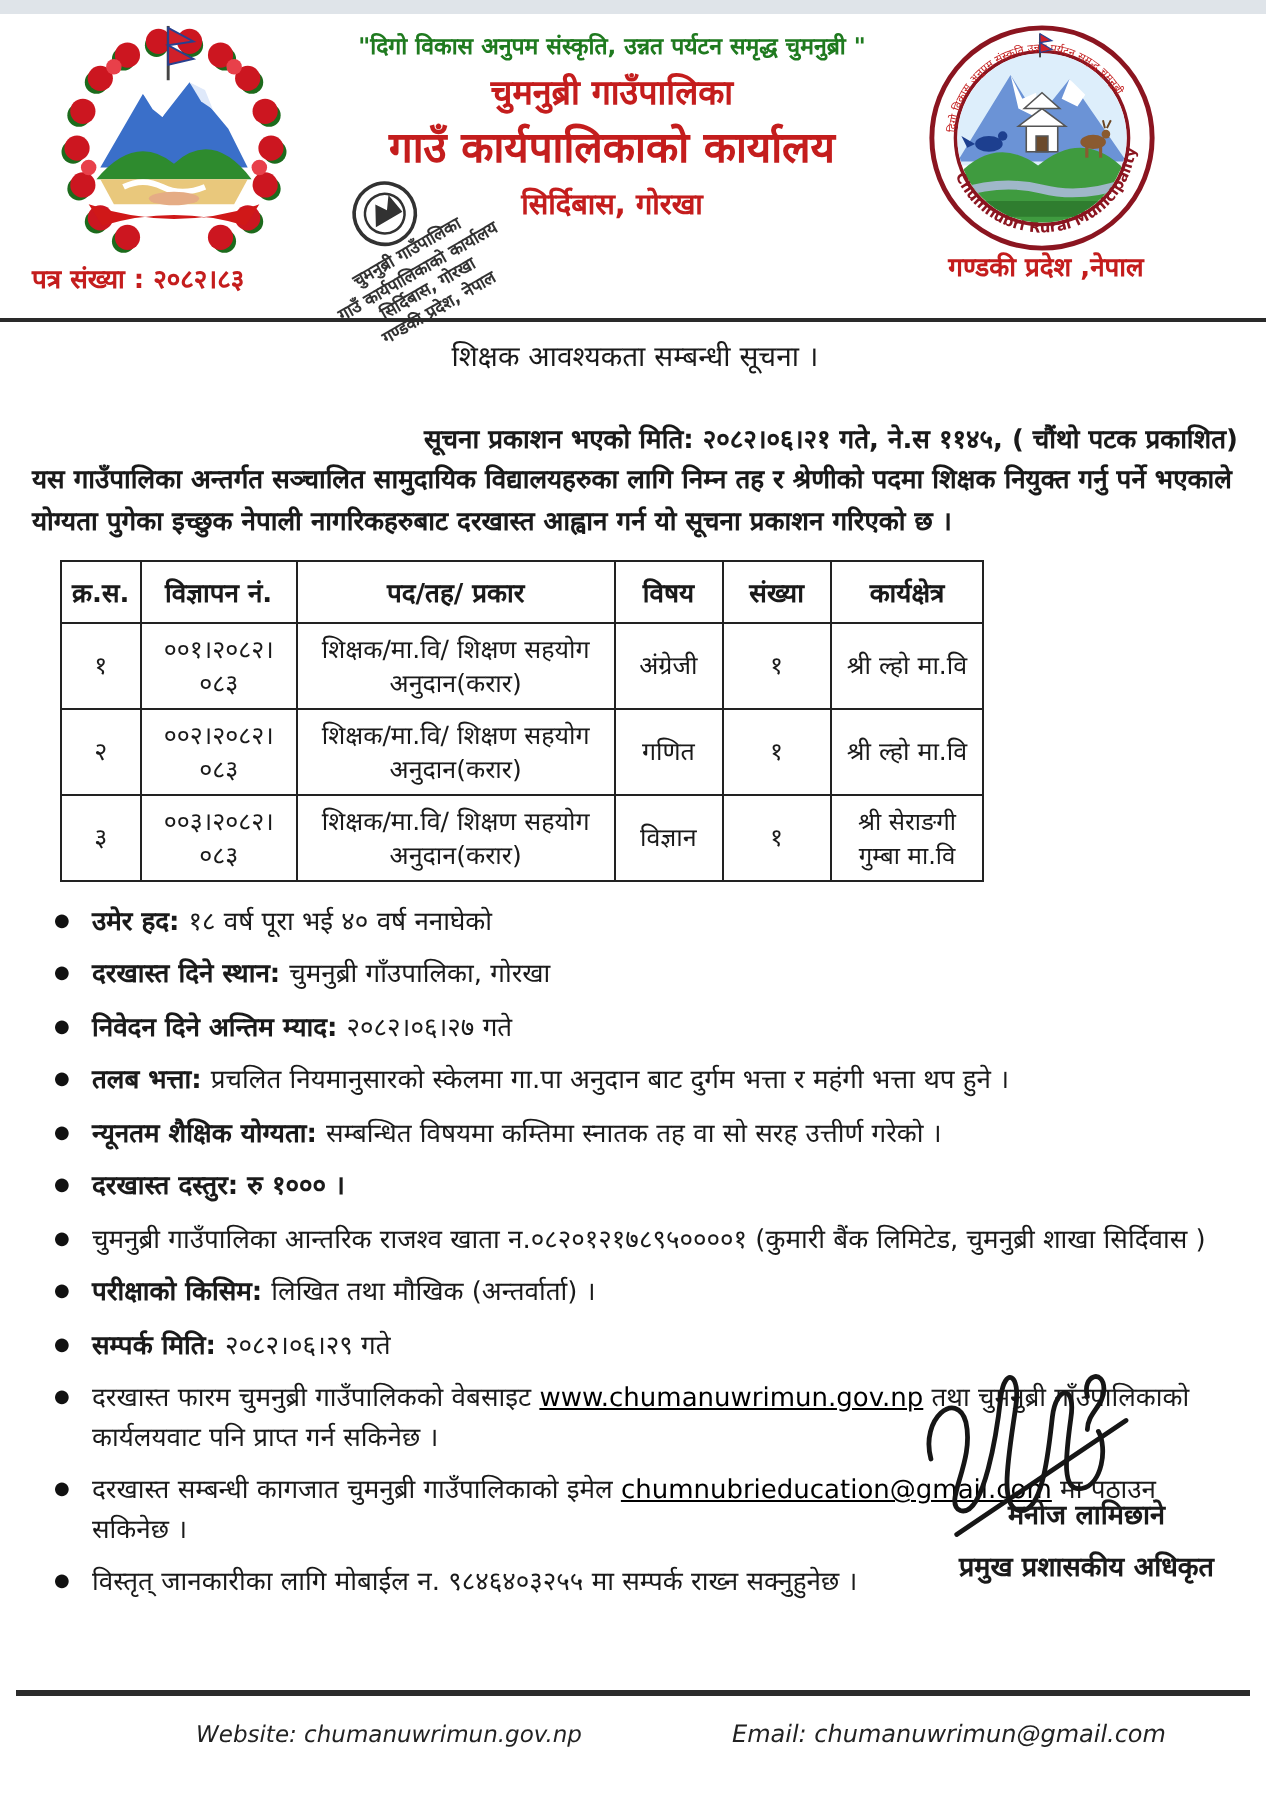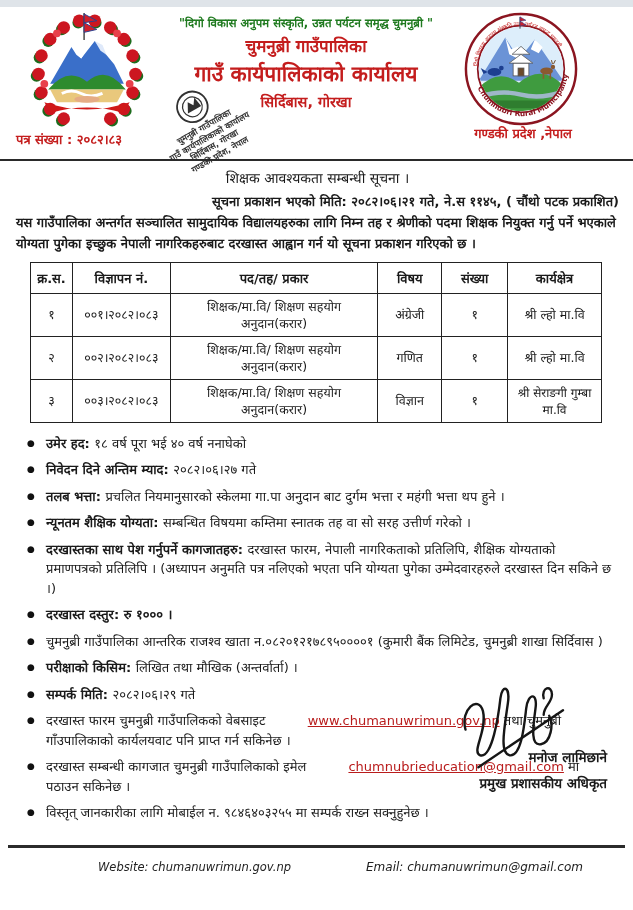--- a/index.html
+++ b/index.html
@@ -19,38 +19,38 @@
             color:#c41d1d;font-weight:bold;font-size:13px;}
   .letter-no{position:absolute;left:16px;top:130px;color:#c41d1d;font-weight:bold;font-size:13px;}
   .stamp{position:absolute;left:140px;top:86px;width:126px;transform:rotate(-30deg);
          text-align:center;color:#161616;opacity:.88;}
   .stamp-lines div{font-size:8.5px;font-weight:bold;line-height:1.25;white-space:nowrap;}
   .divider{position:absolute;left:0;right:0;top:159px;height:2px;background:#2a2a2a;}
 
   
   .main{position:absolute;left:16px;right:14px;top:168px;}
   .title{text-align:center;font-weight:normal;font-size:14px;}
-  .published{text-align:right;font-weight:bold;font-size:13px;margin-top:5px;}
+  .published{text-align:right;font-weight:bold;font-size:13px;margin-top:23px;}
   .intro{font-size:13px;line-height:1.6;margin-top:3px;font-weight:bold;}
 
-  table.vac{border-collapse:collapse;margin:7px 0 0 14px;width:572px;font-size:12.5px;}
+  table.vac{border-collapse:collapse;margin:7px 0 0 14px;width:462px;font-size:12.5px;}
   table.vac th,table.vac td{border:1.4px solid #222;text-align:center;padding:3px 3px;}
   table.vac th{font-weight:bold;font-size:13px;height:24px;}
   table.vac td{height:36px;}
   td.tiny{font-size:12px;}
 
   ul.bullets{list-style:none;margin:11px 0 0 0;padding:0 0 0 30px;}
   ul.bullets li{position:relative;margin-bottom:7px;line-height:1.5;font-size:13px;padding-right:4px;}
   ul.bullets li::before{content:"●";position:absolute;left:-19px;top:3px;font-size:9px;color:#111;}
   ul.bullets li b{font-weight:bold;}
   ul.bullets li.bold{font-weight:bold;}
-  ul.bullets a{color:#b91c1c;text-decoration:underline;cursor:pointer;margin-left:38px;}
+  ul.bullets a{color:#000000;text-decoration:underline;cursor:pointer;}
 
   .sig-svg{position:absolute;left:452px;top:678px;}
-  .sig-block{position:absolute;right:26px;top:748px;text-align:right;font-weight:bold;font-size:13.5px;}
+  .sig-block{position:absolute;right:26px;top:748px;text-align:center;font-weight:bold;font-size:13.5px;}
   .sig-block .sig-title{margin-top:8px;}
 
   .footer-line{position:absolute;left:8px;right:8px;top:845px;height:3px;background:#2b2b2b;}
   .footer-web{position:absolute;left:98px;top:860px;font-size:11.5px;font-style:italic;color:#222;font-weight:500;}
   .footer-email{position:absolute;left:366px;top:860px;font-size:12px;font-style:italic;color:#222;font-weight:500;}
 </style>
 </head>
 <body>
 
 <div class="page">
@@ -237,24 +237,24 @@
             <td>शिक्षक/मा.वि/ शिक्षण सहयोग अनुदान(करार)</td>
             <td>विज्ञान</td>
             <td>१</td>
             <td class="tiny">श्री सेराङगी गुम्बा मा.वि</td>
           </tr>
         </tbody>
     </table>
 
     <ul class="bullets">
         <li><b>उमेर हद: </b>१८ वर्ष पूरा भई ४० वर्ष ननाघेको</li>
+        <li><b>दरखास्त दिने स्थान: </b>चुमनुब्री गाँउपालिका, गोरखा</li>
         <li><b>निवेदन दिने अन्तिम म्याद: </b>२०८२।०६।२७ गते</li>
         <li><b>तलब भत्ता: </b>प्रचलित नियमानुसारको स्केलमा गा.पा अनुदान बाट दुर्गम भत्ता र महंगी भत्ता थप हुने ।</li>
         <li><b>न्यूनतम शैक्षिक योग्यता: </b>सम्बन्धित विषयमा कम्तिमा स्नातक तह वा सो सरह उत्तीर्ण गरेको ।</li>
-        <li><b>दरखास्तका साथ पेश गर्नुपर्ने कागजातहरु: </b>दरखास्त फारम, नेपाली नागरिकताको प्रतिलिपि, शैक्षिक योग्यताको प्रमाणपत्रको प्रतिलिपि । (अध्यापन अनुमति पत्र नलिएको भएता पनि योग्यता पुगेका उम्मेदवारहरुले दरखास्त दिन सकिने छ ।)</li>
         <li class="bold"><b>दरखास्त दस्तुर: </b>रु १००० ।</li>
         <li>चुमनुब्री गाउँपालिका आन्तरिक राजश्व खाता न.०८२०१२१७८९५००००१ (कुमारी बैंक लिमिटेड, चुमनुब्री शाखा सिर्दिवास )</li>
         <li><b>परीक्षाको किसिम: </b>लिखित तथा मौखिक (अन्तर्वार्ता) ।</li>
         <li><b>सम्पर्क मिति: </b>२०८२।०६।२९ गते</li>
         <li>दरखास्त फारम चुमनुब्री गाउँपालिकको वेबसाइट <a href="#">www.chumanuwrimun.gov.np</a> तथा चुमनुब्री गाँउपालिकाको कार्यलयवाट पनि प्राप्त गर्न सकिनेछ ।</li>
         <li>दरखास्त सम्बन्धी कागजात चुमनुब्री गाउँपालिकाको इमेल <a href="#">chumnubrieducation@gmail.com</a> मा पठाउन सकिनेछ ।</li>
         <li>विस्तृत् जानकारीका लागि मोबाईल न. ९८४६४०३२५५ मा सम्पर्क राख्न सक्नुहुनेछ ।</li>
       </ul>
   </div>
 

